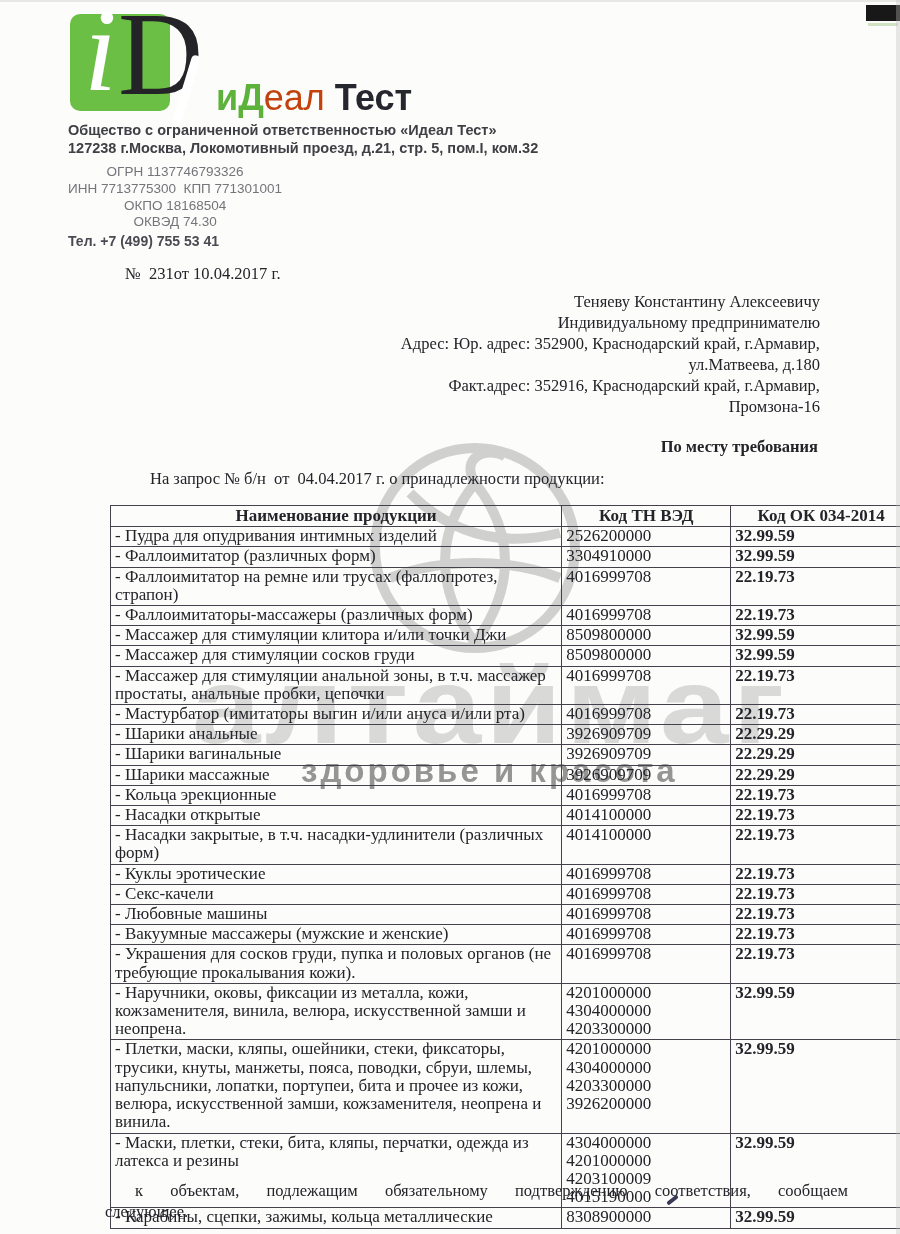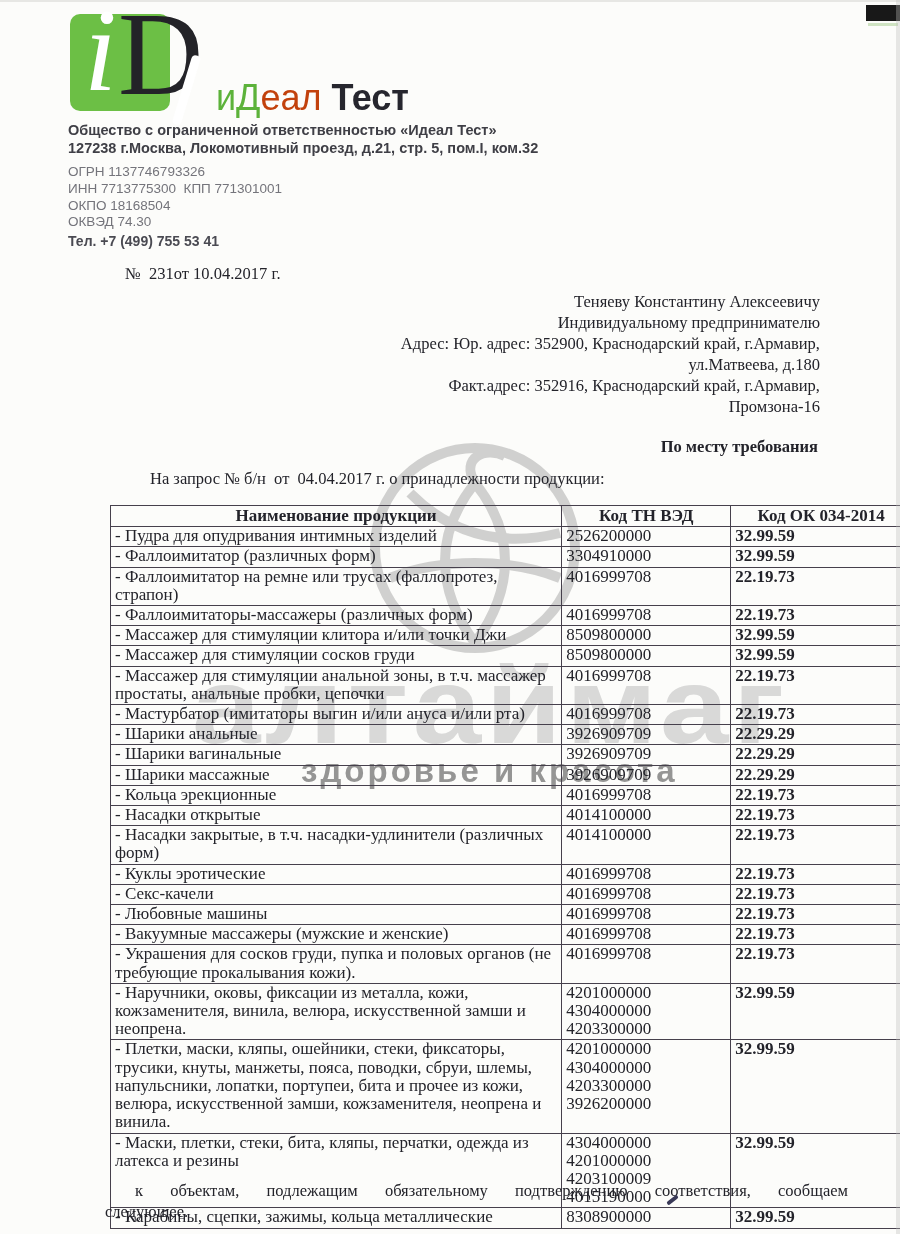--- a/index.html
+++ b/index.html
@@ -10,28 +10,28 @@
   
   .letterhead{position:absolute;left:0;top:0;width:900px;z-index:2;}
   .logo{position:absolute;left:70px;top:14px;width:320px;height:110px;}
   .logo-square{position:absolute;left:0;top:0;width:100px;height:97px;background:#6cbf45;border-radius:10px;}
   .logo-i{position:absolute;left:14px;top:-22px;font-family:"Liberation Serif",serif;font-style:italic;font-weight:400;
     font-size:118px;color:#ffffff;line-height:1;}
   .logo-slash{position:absolute;left:112px;top:40px;width:9px;height:72px;background:#ffffff;transform:rotate(17deg);border-radius:4px;}
   .logo-d{position:absolute;left:48px;top:-18px;font-family:"Liberation Serif",serif;font-weight:400;
     font-size:118px;color:#232328;line-height:1;}
   .brand-line{position:absolute;left:146px;top:66px;font-family:"Liberation Sans",sans-serif;font-size:36px;line-height:1;white-space:nowrap;}
-  .brand-green{color:#5cb23a;font-weight:400;}
+  .brand-green{color:#5cb23a;font-weight:700;}
   .brand-mid{color:#c2410c;font-weight:500;}
   .brand-bold{color:#26262e;font-weight:700;}
   .company-block{position:absolute;left:68px;top:121px;font-family:"Liberation Sans",sans-serif;
     font-size:14.5px;font-weight:700;color:#3f3f46;line-height:18px;}
   .registry-block{position:absolute;left:68px;top:164px;font-family:"Liberation Sans",sans-serif;
     font-size:13.5px;font-weight:400;color:#74747b;line-height:16.8px;}
-  .registry-block div{white-space:pre;}
+  .registry-block div{white-space:pre;text-align:center;}
   .phone-line{position:absolute;left:68px;top:233px;font-family:"Liberation Sans",sans-serif;
     font-size:14px;font-weight:700;color:#4a4a52;}
   
   .ref-number{position:absolute;left:125px;top:264px;font-size:16.5px;white-space:pre;z-index:2;}
   .recipient{position:absolute;right:80px;top:291px;text-align:right;font-size:16.5px;line-height:21px;z-index:2;}
   .delivery-note{position:absolute;right:82px;top:437px;font-size:16.5px;font-weight:700;z-index:2;}
   .intro-line{position:absolute;left:150px;top:469px;font-size:16.5px;white-space:pre;z-index:2;}
   
   .products-table{position:absolute;left:110px;top:505px;width:802px;border-collapse:collapse;z-index:2;
     font-size:17px;line-height:18.2px;}

